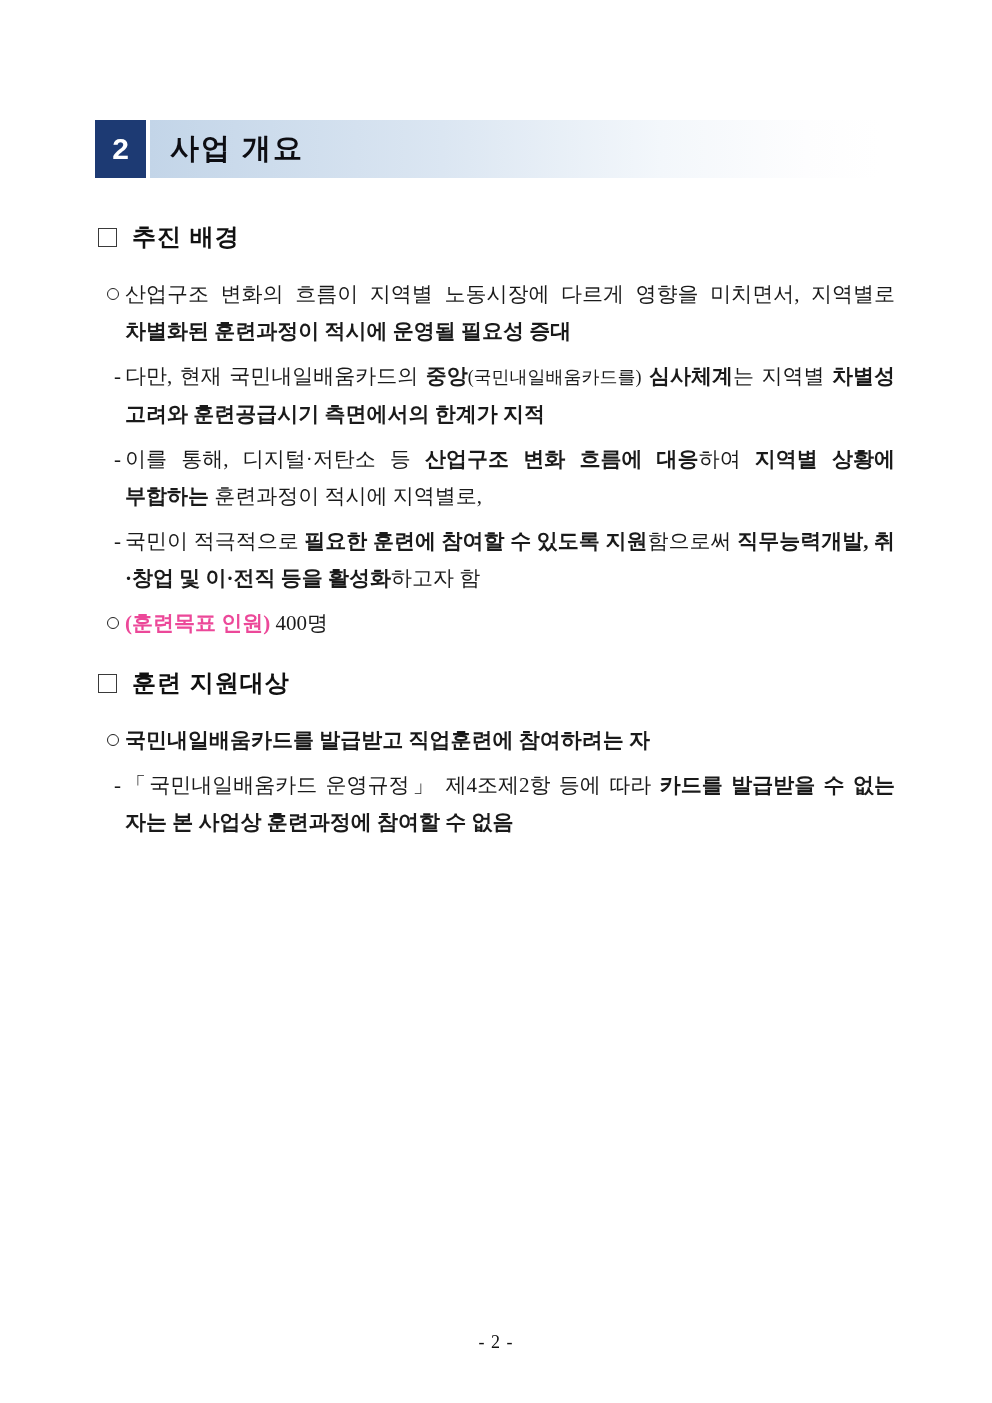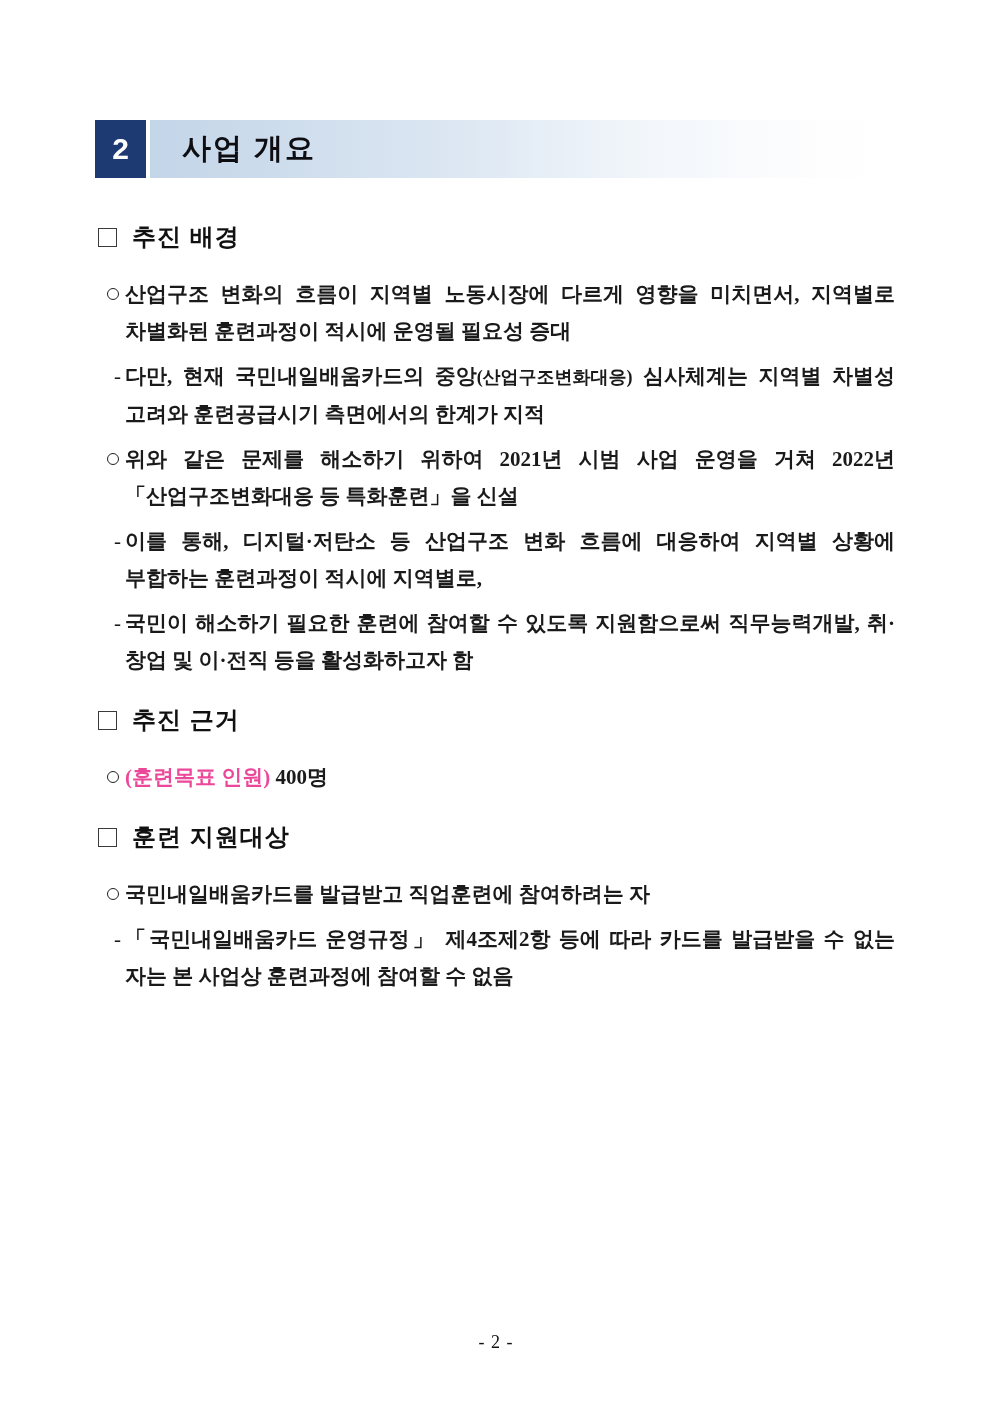--- a/index.html
+++ b/index.html
@@ -22,21 +22,21 @@
     font-family:"Liberation Sans","DejaVu Sans",sans-serif;
     font-weight:bold;font-size:30px;
     display:flex;align-items:center;justify-content:center;
     flex:0 0 auto;
   }
   .header-gap{width:4px;background:#ffffff;flex:0 0 auto;}
   .header-title-bar{
     flex:1;
     background:linear-gradient(to right,#c3d5e8 0%,#dbe6f2 40%,#f3f7fb 70%,#fdfdfe 90%,#ffffff 100%);
     display:flex;align-items:center;
-    padding-left:32px;
+    padding-left:20px;
     font-family:"Liberation Sans","DejaVu Sans",sans-serif;
     font-weight:bold;font-size:29px;color:#0d0d12;
     letter-spacing:2px;
   }
 
   
   .content{margin:0 0 0 95px;width:800px;}
 
   .sec-head{
     margin:26px 0 24px 0;
@@ -60,21 +60,21 @@
     word-break:keep-all;
   }
   .marker-circle{
     position:absolute;left:12px;top:12px;
     width:10px;height:10px;border:1.5px solid #222222;border-radius:50%;
   }
   .marker-dash{
     position:absolute;left:19px;top:0;
     font-size:21px;line-height:37px;color:#1a1a1a;
   }
-  .run{color:#1a1a1a;font-weight:bold;}
+  .run{color:#1a1a1a;}
   .run.b{font-weight:bold;}
   .run.small{font-size:18px;}
   .run.blue{color:#ec4899;}
 
   
   .footer{
     position:absolute;top:1332px;left:0;width:100%;
     text-align:center;font-size:18px;letter-spacing:1px;color:#111111;
   }
 </style>
@@ -88,28 +88,23 @@
     <div class="header-gap"></div>
     <div class="header-title-bar">사업 개요</div>
   </div>
 
   <div class="content" id="sections">
       <div class="sec-head first">
         <span class="checkbox"></span>
         <span>추진 배경</span>
       </div>
       <p class="item circle"><span class="marker-circle"></span><span class="run">산업구조 변화의 흐름이 지역별 노동시장에 다르게 영향을 미치면서, 지역별로 </span><span class="run b">차별화된 훈련과정이 적시에 운영될 필요성 증대</span></p>
-      <p class="item dash"><span class="marker-dash">-</span><span class="run">다만, 현재 국민내일배움카드의 </span><span class="run b">중앙</span><span class="run small">(산업구조변화대응)</span><span class="run"> </span><span class="run b">심사체계</span><span class="run">는 지역별 </span><span class="run b">차별성 고려와 훈련공급시기 측면에서의 한계가 지적</span></p>
-      <p class="item circle"><span class="marker-circle"></span><span class="run">위와 같은 문제를 해소하기 위하여 </span><span class="run b">2021년 시범 사업 운영</span><span class="run">을 거쳐 </span><span class="run b">2022년 「산업구조변화대응 등 특화훈련」</span><span class="run">을 </span><span class="run b">신설</span></p>
+      <p class="item dash"><span class="marker-dash">-</span><span class="run">다만, 현재 국민내일배움카드의 </span><span class="run b">중앙</span><span class="run small">(국민내일배움카드를)</span><span class="run"> </span><span class="run b">심사체계</span><span class="run">는 지역별 </span><span class="run b">차별성 고려와 훈련공급시기 측면에서의 한계가 지적</span></p>
       <p class="item dash"><span class="marker-dash">-</span><span class="run">이를 통해, 디지털·저탄소 등 </span><span class="run b">산업구조 변화 흐름에 대응</span><span class="run">하여 </span><span class="run b">지역별 상황에 부합하는</span><span class="run"> 훈련과정이 적시에 지역별로,</span></p>
-      <p class="item dash"><span class="marker-dash">-</span><span class="run">국민이 해소하기 </span><span class="run b">필요한 훈련에 참여할 수 있도록 지원</span><span class="run">함으로써 </span><span class="run b">직무능력개발, 취·창업 및 이·전직 등을 활성화</span><span class="run">하고자 함</span></p>
-      <div class="sec-head">
-        <span class="checkbox"></span>
-        <span>추진 근거</span>
-      </div>
+      <p class="item dash"><span class="marker-dash">-</span><span class="run">국민이 적극적으로 </span><span class="run b">필요한 훈련에 참여할 수 있도록 지원</span><span class="run">함으로써 </span><span class="run b">직무능력개발, 취·창업 및 이·전직 등을 활성화</span><span class="run">하고자 함</span></p>
       <p class="item circle"><span class="marker-circle"></span><span class="run b blue">(훈련목표 인원)</span><span class="run"> 400명</span></p>
       <div class="sec-head">
         <span class="checkbox"></span>
         <span>훈련 지원대상</span>
       </div>
       <p class="item circle"><span class="marker-circle"></span><span class="run b">국민내일배움카드를 발급받고 직업훈련에 참여하려는 자</span></p>
       <p class="item dash"><span class="marker-dash">-</span><span class="run">「국민내일배움카드 운영규정」 제4조제2항 등에 따라 </span><span class="run b">카드를 발급받을 수 없는 자는 본 사업상 훈련과정에 참여할 수 없음</span></p>
     </div>
 
   <div class="footer">- 2 -</div>

